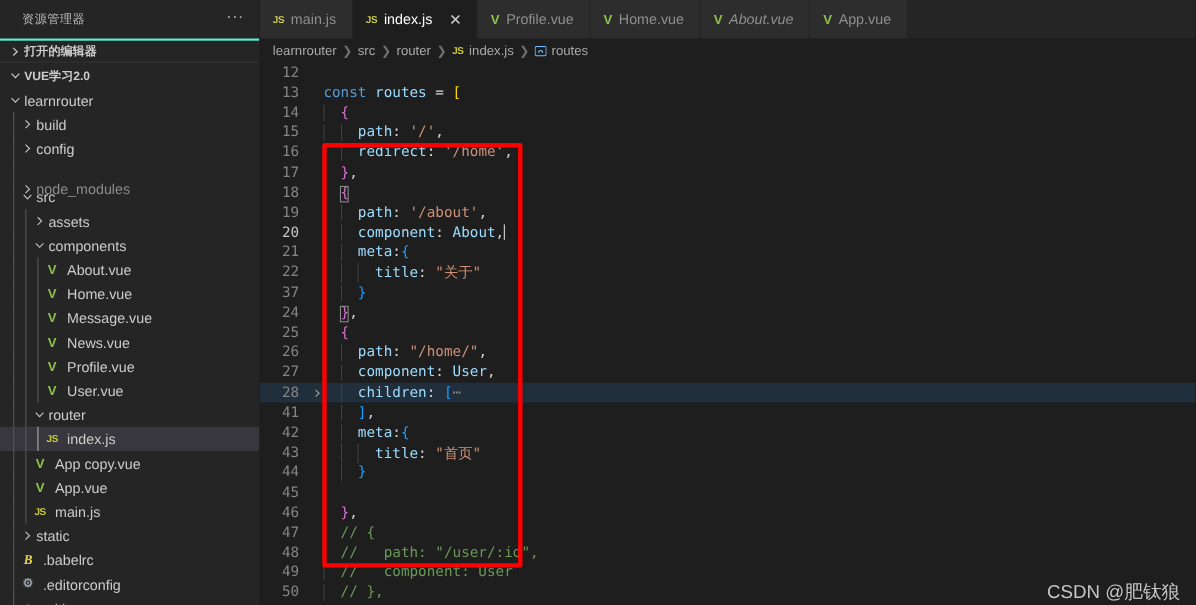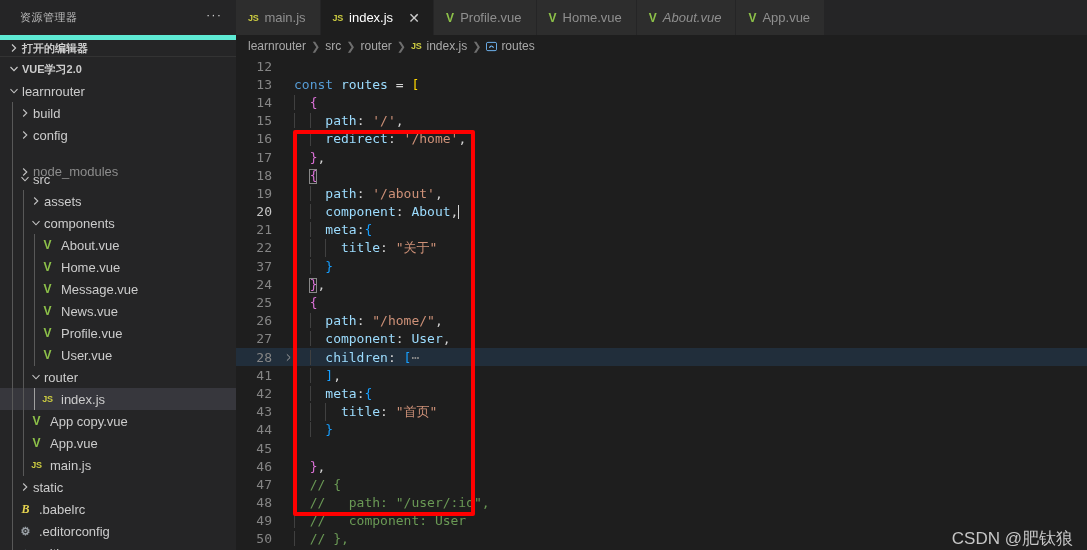--- a/index.html
+++ b/index.html
@@ -24,21 +24,21 @@
   .sb-header .title { flex:1; }
   .sb-dots {
     color:#cccccc; font-size:13px; letter-spacing:1px;
     line-height:8px; padding-bottom:5px; cursor:pointer;
   }
   .sb-section {
     height:22px; display:flex; align-items:center;
     padding-left:6px; color:#cccccc;
     font-size:11px; font-weight:bold; cursor:pointer;
   }
-  .sb-section.bordered { border-top:5px solid #5eead4; border-bottom:1px solid #333; }
+  .sb-section.bordered { border-top:2px solid #5eead4; border-bottom:1px solid #333; }
   .chev {
     width:16px; height:16px; display:inline-flex;
     align-items:center; justify-content:center; flex:0 0 16px;
   }
   .chev svg { display:block; }
   .tree { font-size:13px; color:#cccccc; }
   .row {
     height:22px; display:flex; align-items:center;
     cursor:pointer; position:relative; white-space:nowrap;
   }

